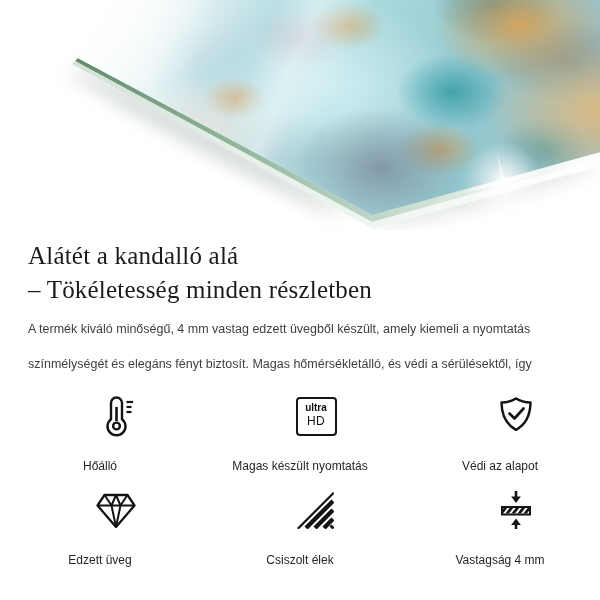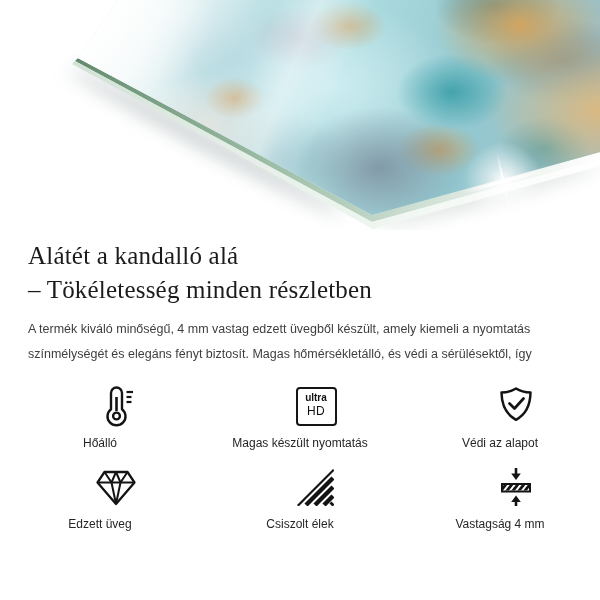--- a/index.html
+++ b/index.html
@@ -51,27 +51,27 @@
   .sparkle .r1{left:-44px;top:-1px;width:88px;height:2.6px;transform:rotate(-15deg);
     background:linear-gradient(90deg,rgba(255,255,255,0),#fff 45%,#fff 55%,rgba(255,255,255,0));}
   .sparkle .r2{left:-29px;top:-1px;width:58px;height:2.4px;transform:rotate(78deg);
     background:linear-gradient(90deg,rgba(255,255,255,0),#fff 45%,#fff 55%,rgba(255,255,255,0));}
 
   
   .content{padding:0 28px;}
   .title{margin:9px 0 0;font-family:"Liberation Serif",serif;font-weight:400;font-size:25px;line-height:34px;color:#1b1b1b;letter-spacing:.2px;}
   .title .h-line{display:block;}
   .desc{margin-top:10px;font-size:12.5px;line-height:25px;color:#3e3e3e;}
-  .desc div{white-space:nowrap;}
+  .desc div{white-space:nowrap;margin-top:10px;}
 
   
   .features{margin-top:16px;display:grid;grid-template-columns:repeat(3,200px);row-gap:14px;}
   .feature{display:flex;flex-direction:column;align-items:center;}
   .feature .icon{height:46px;display:flex;align-items:center;justify-content:center;padding-left:32px;}
-  .feature .label{margin-top:7px;font-size:12px;color:#262626;}
+  .feature .label{margin-top:20px;font-size:12px;color:#262626;}
 
   .hd-box{width:37px;height:35px;border:2.5px solid #151515;border-radius:4px;display:flex;flex-direction:column;align-items:center;justify-content:center;color:#111;}
   .hd-top{font-size:10px;font-weight:700;line-height:10px;}
   .hd-bottom{font-size:12px;font-weight:400;line-height:16px;letter-spacing:.3px;}
 
   svg{display:block;}
 </style>
 </head>
 <body>
 

